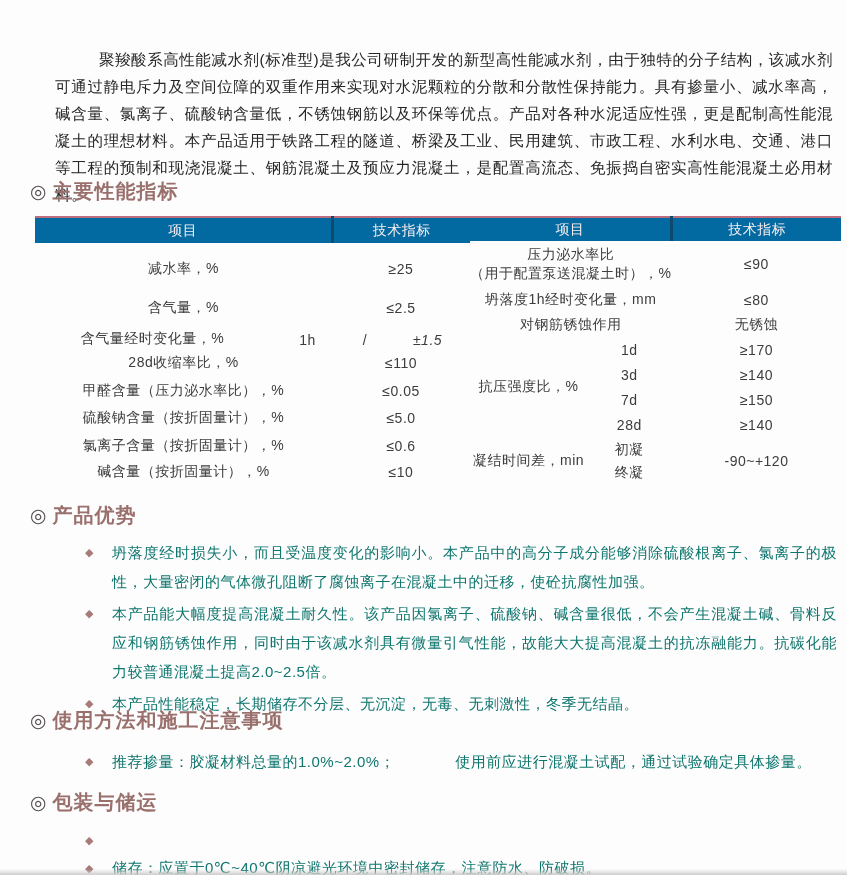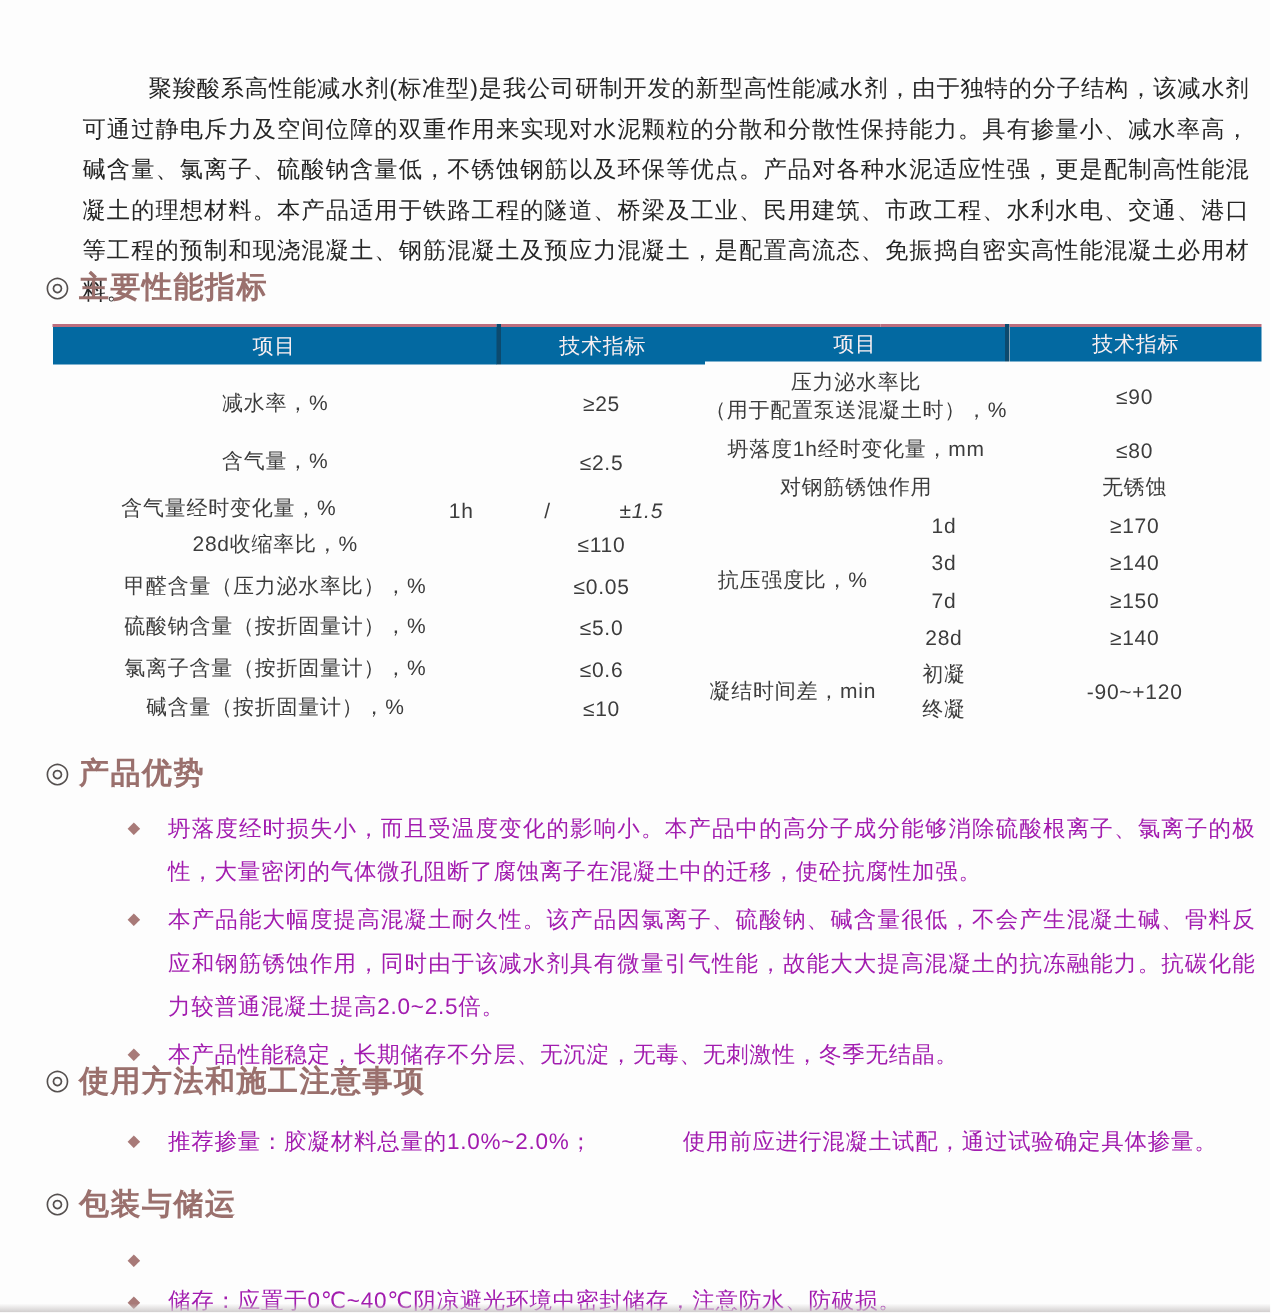--- a/index.html
+++ b/index.html
@@ -115,21 +115,21 @@
     flex: 0 0 27px;
     font-size: 11px;
     line-height: 29px;
     color: #a87a78;
     text-align: left;
   }
   .bullet-item .btext {
     font-size: 15px;
     line-height: 29px;
     letter-spacing: 0.5px;
-    color: #a21caf;
+    color: #0f766e;
     text-align: justify;
   }
   .b-pack .bullet-item { margin-bottom: 0; }
   .b-pack .bullet-item .bmark,
   .b-pack .bullet-item .btext { line-height: 28px; }
 
   .usage-line { display: flex; }
   .usage-line .btext-left { flex: 0 0 auto; }
   .usage-line .btext-right { margin-left: 60px; }
 

